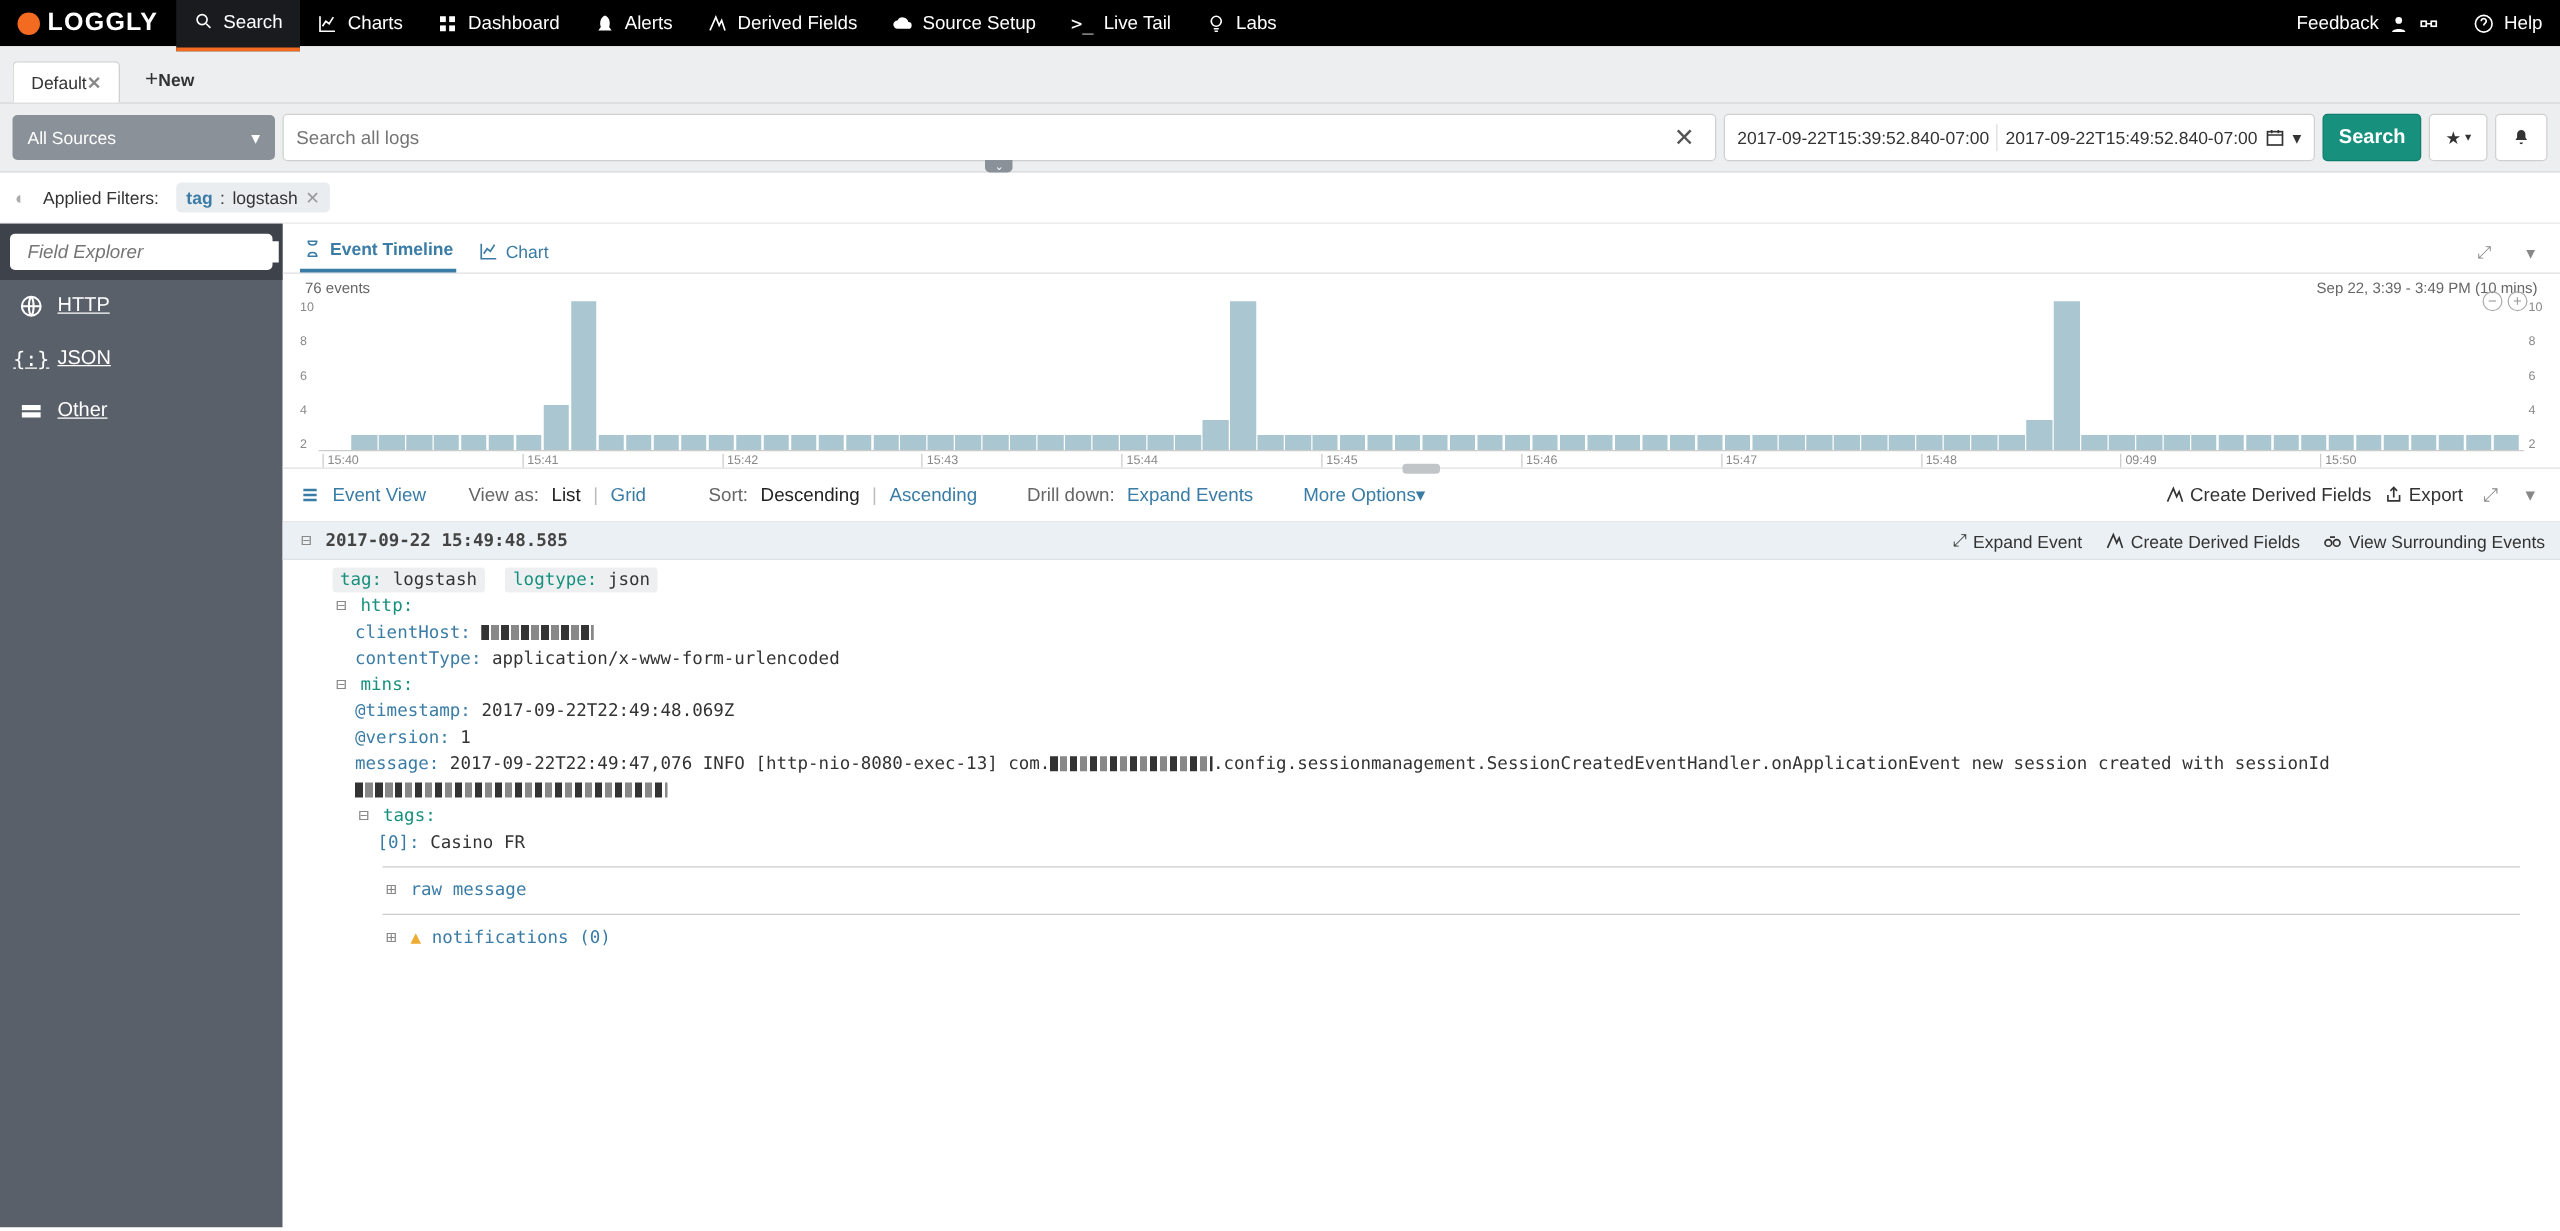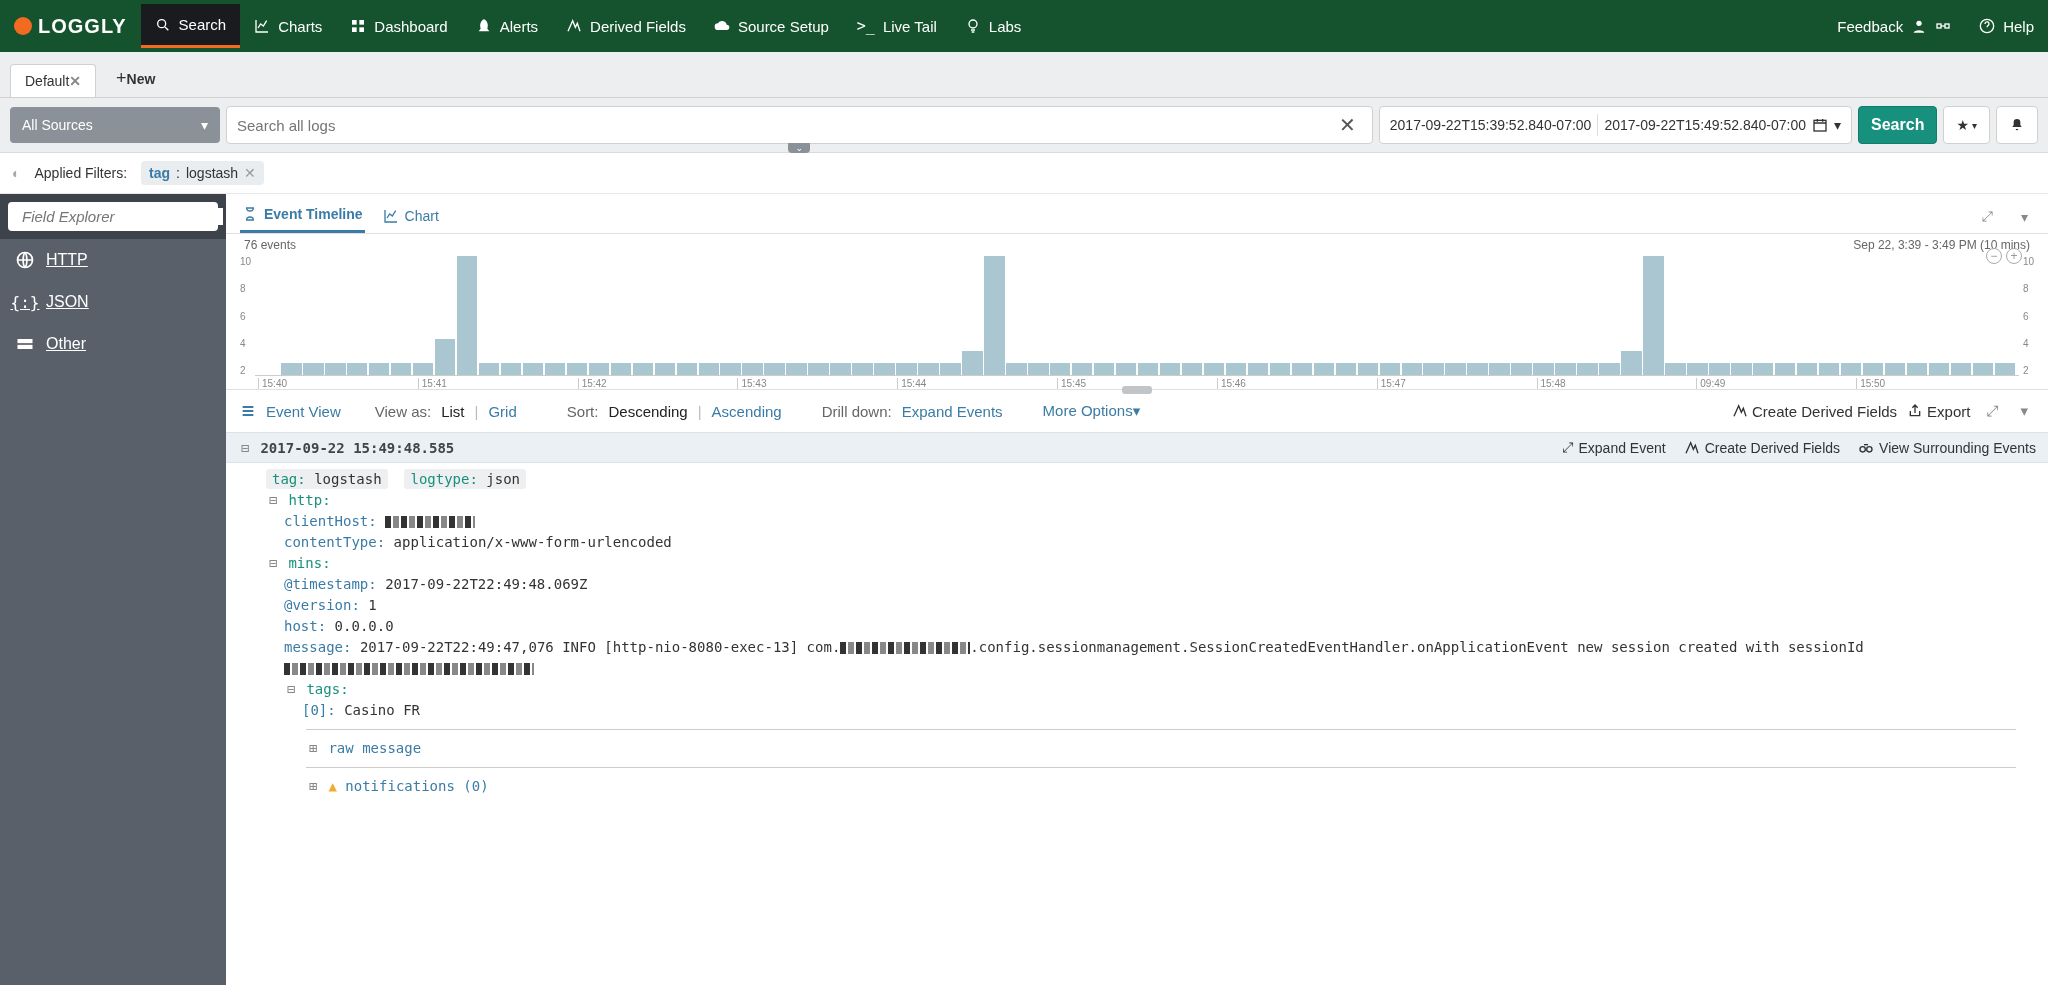--- a/index.html
+++ b/index.html
@@ -1,19 +1,19 @@
 <!DOCTYPE html>
 <html><head>
 <meta charset="utf-8">
 <style>
 * { box-sizing: border-box; margin: 0; padding: 0; }
 body { font-family: "Helvetica Neue", Arial, sans-serif; font-size: 14px; color: #333; background: #fff; overflow: hidden; }
 
 
-.topnav { background: #14532d; height: 52px; display: flex; align-items: center; color: #fff; }
+.topnav { background: #000000; height: 37px; display: flex; align-items: center; color: #fff; }
 .logo { display: flex; align-items: center; padding: 0 14px; font-weight: 800; font-size: 20px; letter-spacing: 1px; }
 .logo-dot { width: 18px; height: 18px; border-radius: 50%; background: #f36b21; margin-right: 6px; }
 .nav-item { height: 44px; display: flex; align-items: center; padding: 0 14px; cursor: pointer; gap: 8px; font-size: 15px; white-space: nowrap; }
 .nav-item.active { background: #191b1e; border-bottom: 3px solid #f36b21; }
 .nav-spacer { flex: 1; }
 
 
 .tabsbar { background: #eceeef; border-bottom: 1px solid #d0d0d0; height: 46px; display: flex; align-items: flex-end; padding-left: 10px; }
 .tab { background: #fff; border: 1px solid #d0d0d0; border-bottom: none; padding: 8px 14px; border-radius: 4px 4px 0 0; margin-right: 6px; display: flex; align-items: center; cursor: pointer; }
 .tab.new { background: transparent; border: none; font-weight: 600; }
@@ -471,21 +471,20 @@
         </div>
       </div>
       <div class="event-body">
         <div><span class="pill"><span class="key">tag:</span> <span>logstash</span></span>&nbsp;&nbsp;<span class="pill"><span class="key">logtype:</span> <span>json</span></span></div>
         <div><span class="toggle">⊟</span> <span class="key">http:</span></div>
         <div class="indent1"><span class="childkey">clientHost:</span> <span class="redact" style="width:90px"></span></div>
         <div class="indent1"><span class="childkey">contentType:</span> <span>application/x-www-form-urlencoded</span></div>
         <div><span class="toggle">⊟</span> <span class="key">mins:</span></div>
         <div class="indent1"><span class="childkey">@timestamp:</span> <span>2017-09-22T22:49:48.069Z</span></div>
         <div class="indent1"><span class="childkey">@version:</span> <span>1</span></div>
-        <div class="indent1"><span class="childkey">host:</span> <span>0.0.0.0</span></div>
         <div class="indent1"><span class="childkey">message:</span> <span>2017-09-22T22:49:47,076 INFO [http-nio-8080-exec-13] com.</span><span class="redact" style="width:130px"></span><span>.config.sessionmanagement.SessionCreatedEventHandler.onApplicationEvent new session created with sessionId </span><span class="redact" style="width:250px"></span></div>
         <div class="indent1"><span class="toggle">⊟</span> <span class="key">tags:</span></div>
         <div class="indent2"><span class="childkey">[0]:</span> <span>Casino FR</span></div>
         <div class="eventfoot"><span class="plus toggle">⊞</span> <span>raw message</span></div>
         <div class="eventfoot"><span class="plus toggle">⊞</span> <span class="warnico">▲</span> <span>notifications (0)</span></div>
       </div>
     </div>
   </div>
 </div>
 

